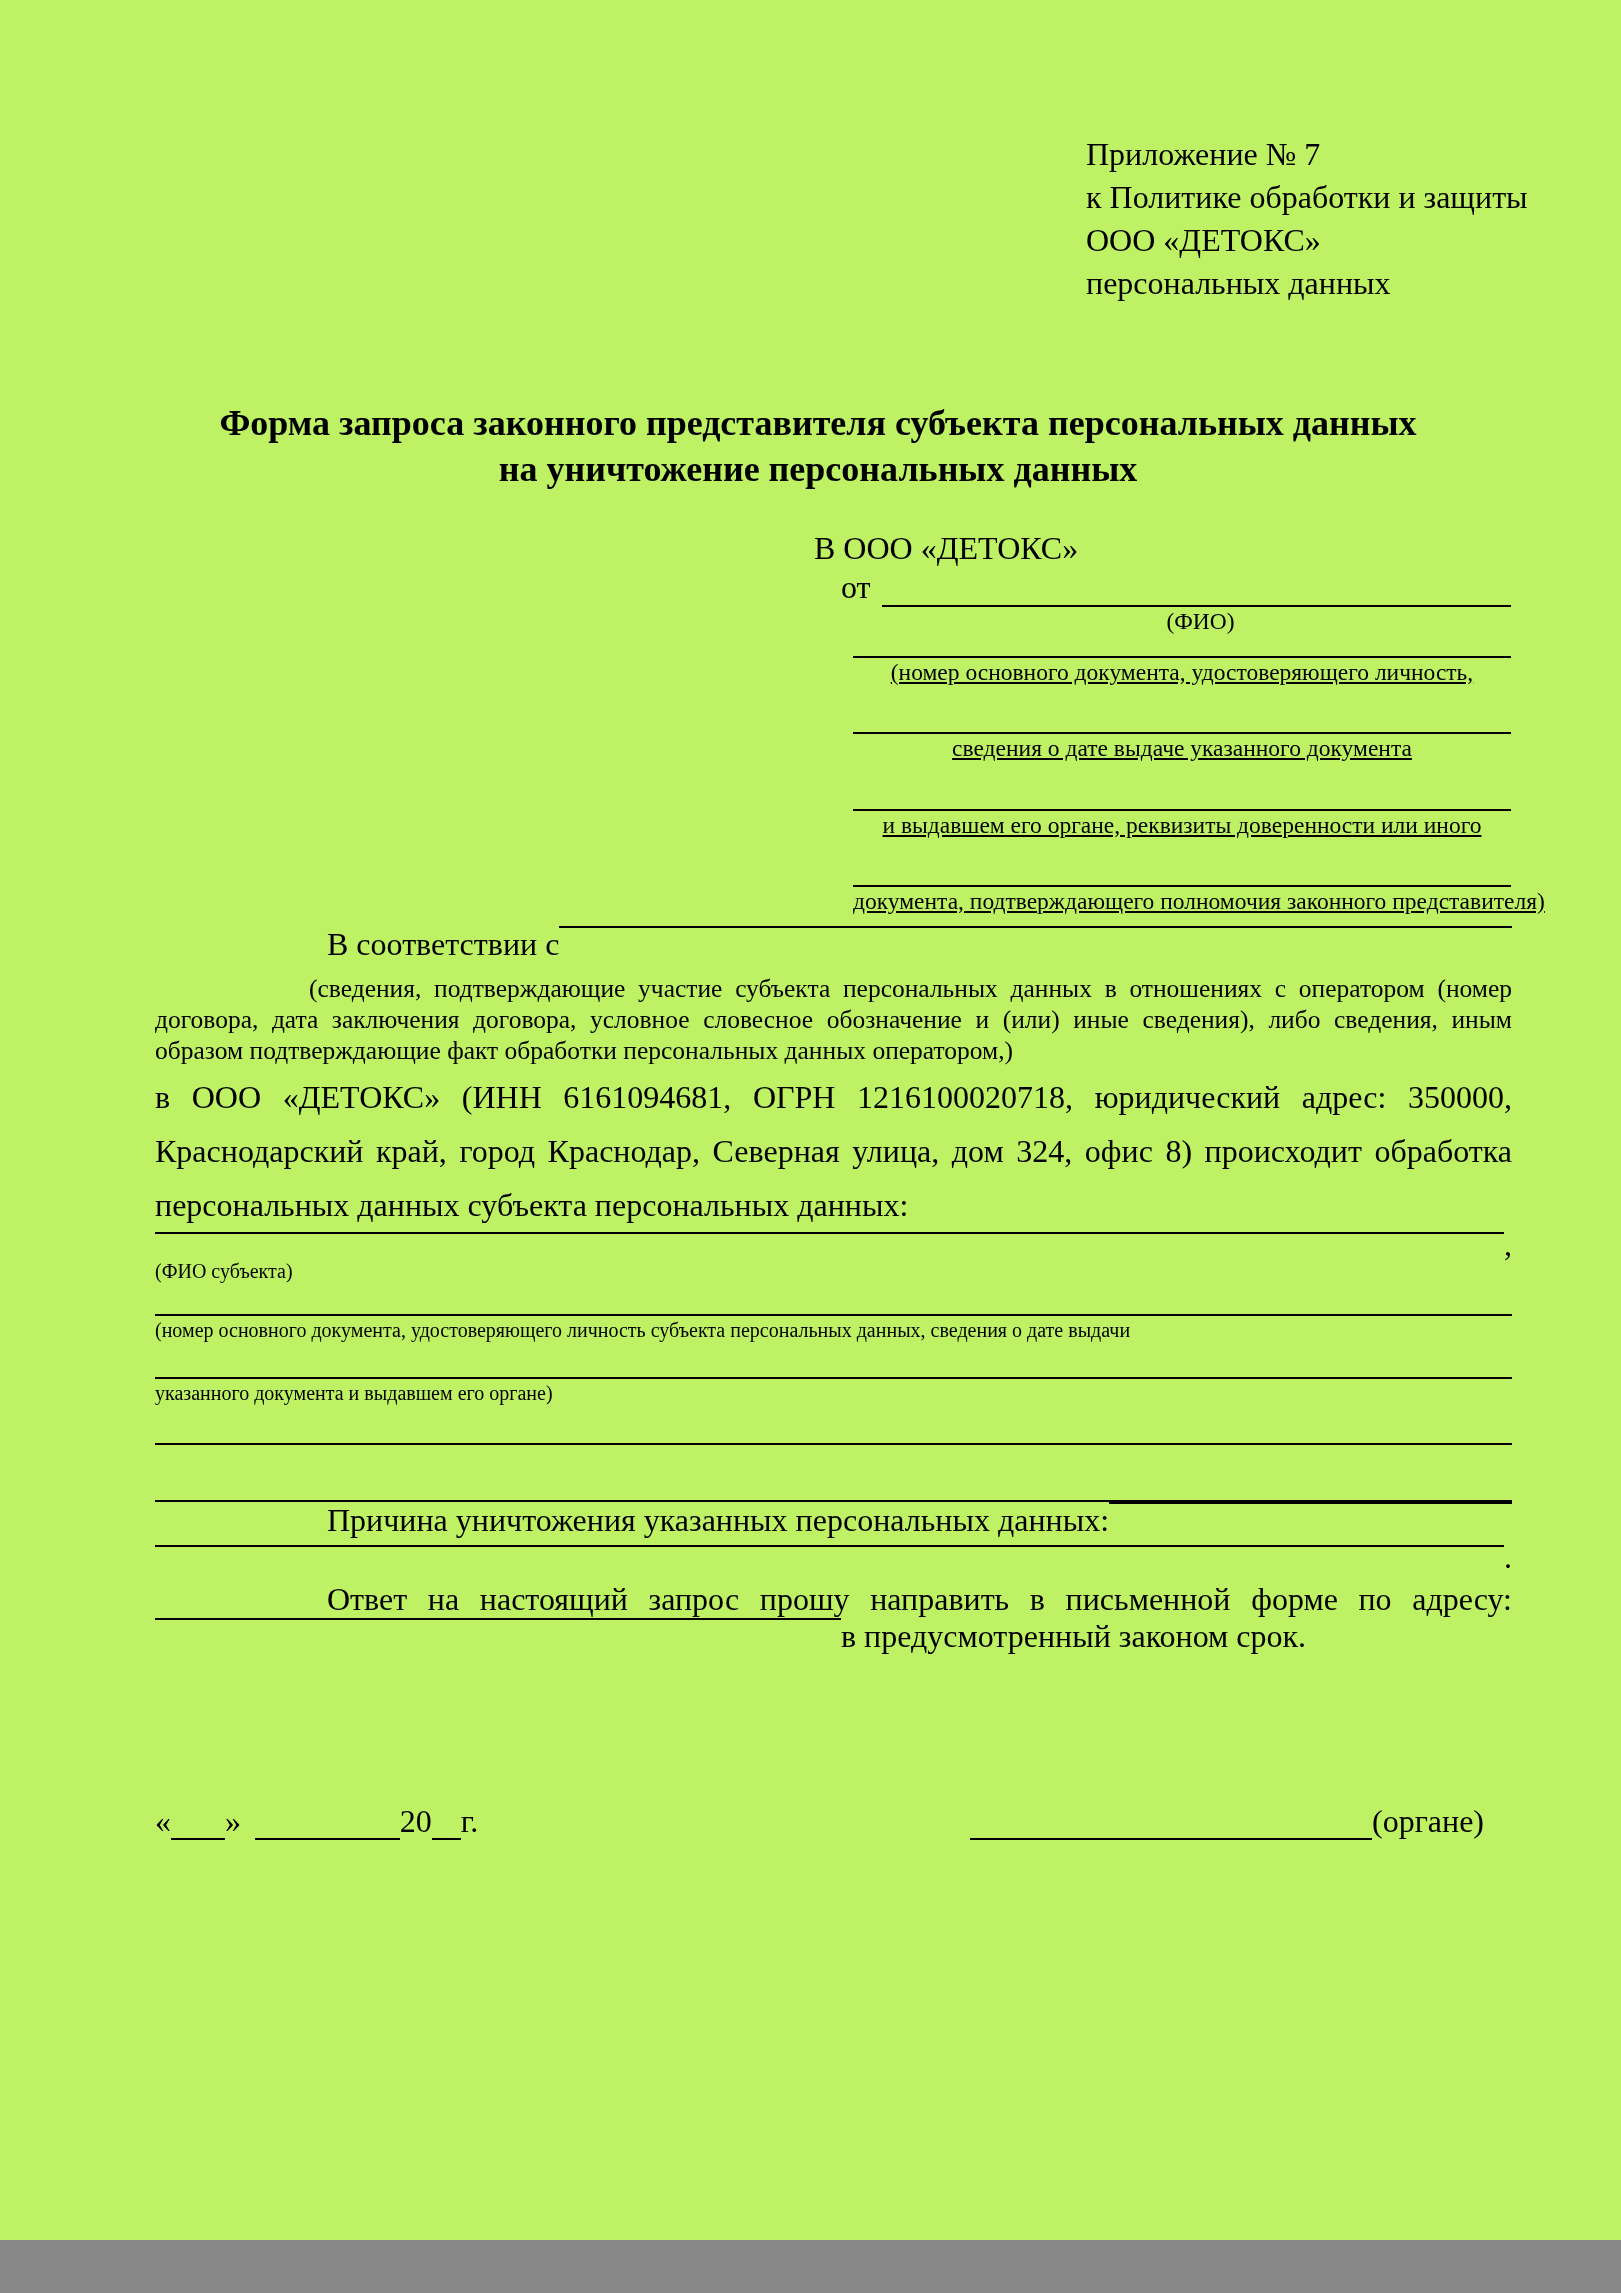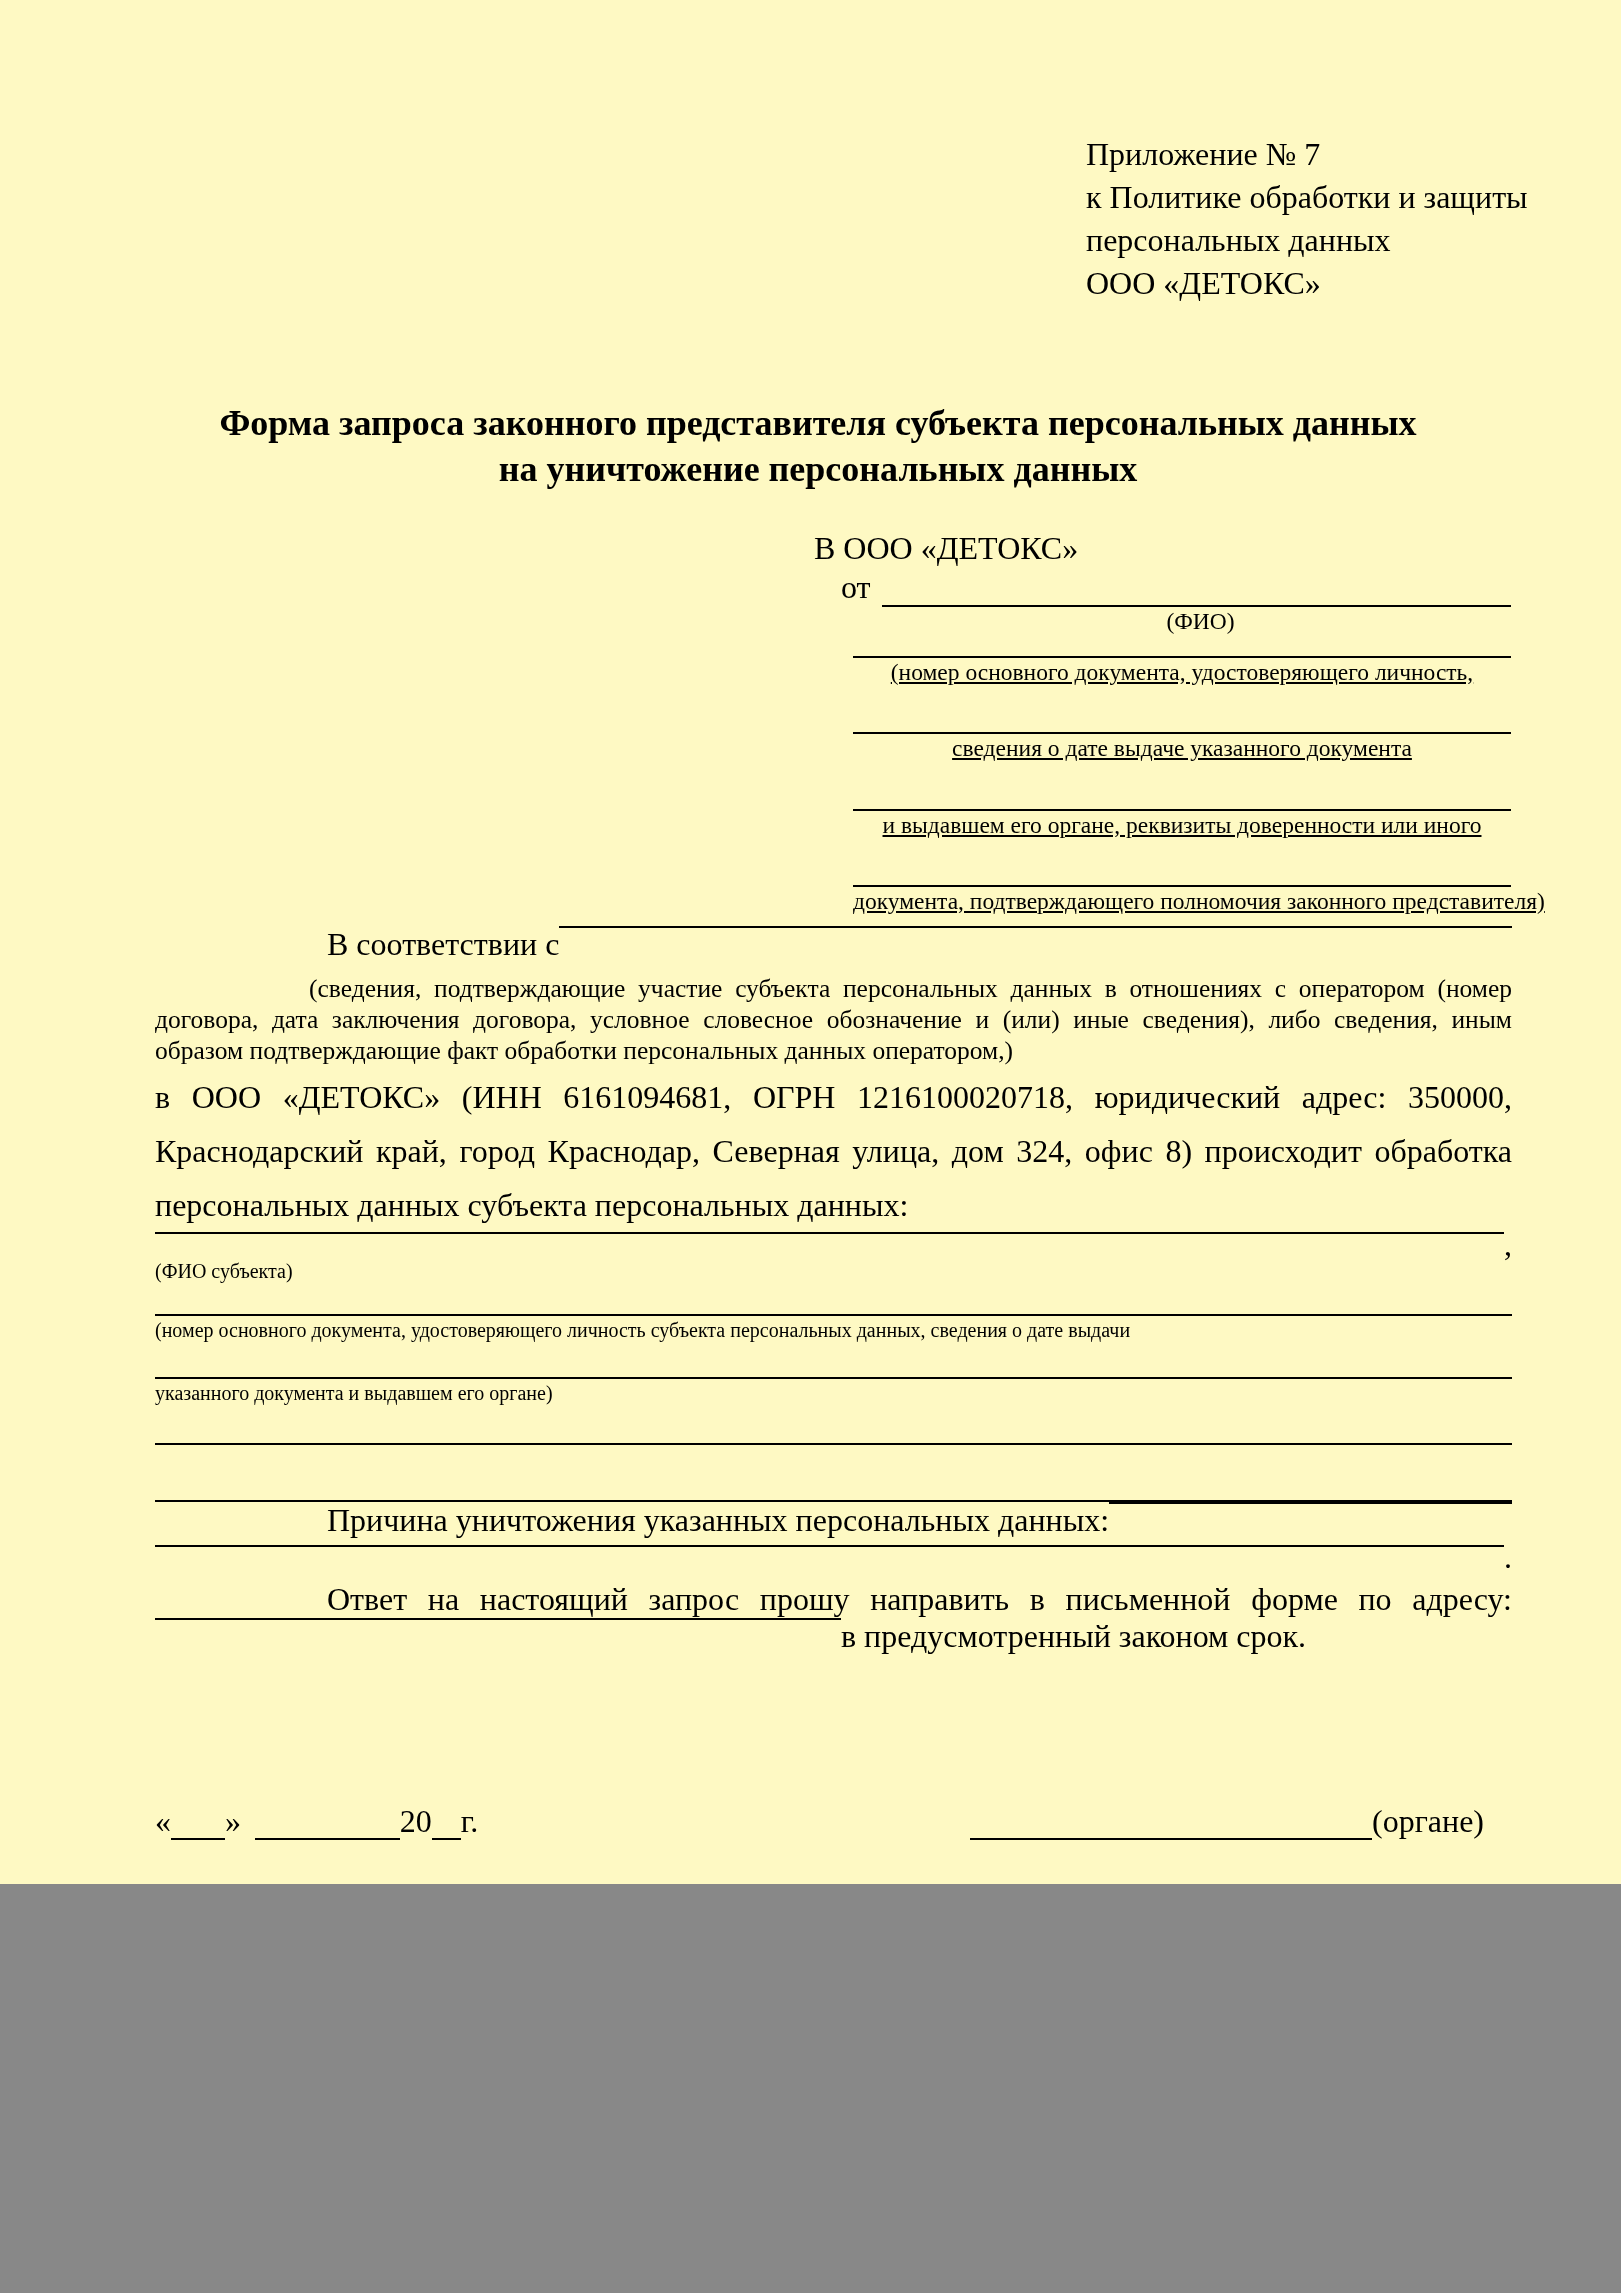--- a/index.html
+++ b/index.html
@@ -1,17 +1,17 @@
 <!DOCTYPE html>
 <html><head>
 <meta charset="utf-8">
 <style>
   html,body{margin:0;padding:0;background:#888;}
   .page{
-    position:relative;width:1621px;height:1884px;margin:0 auto;background:#fef9c3;
+    position:relative;width:1621px;height:2240px;margin:0 auto;background:#bef264;
     font-family:"Liberation Serif","DejaVu Serif",serif;color:#000;
   }
   .hdr{position:absolute;left:1086px;top:133px;font-size:32px;line-height:43px;}
   .title{position:absolute;left:132px;top:400px;width:1372px;text-align:center;
          font-weight:bold;font-size:36px;line-height:46px;}
   
   .addr{position:absolute;left:814px;top:529px;width:697px;font-size:32px;line-height:39px;}
   .from-row{display:flex;align-items:flex-end;height:39px;margin-left:27px;}
   .from-row .fl{flex:1;border-bottom:2px solid #000;margin-left:11.8px;}
   .addr-cap{margin-left:76px;text-align:center;font-size:23.5px;line-height:29px;white-space:nowrap;}
@@ -47,22 +47,22 @@
   .d1{width:54px;} .d2{width:145px;margin-left:13.7px;} .d3{width:29px;} .dsig{width:402px;}
 </style>
 </head>
 <body>
 
 <div class="page">
 
   <div class="hdr">
     <div>Приложение № 7</div>
     <div>к Политике обработки и защиты</div>
+    <div>ООО «ДЕТОКС»</div>
     <div>персональных данных</div>
-    <div>ООО «ДЕТОКС»</div>
   </div>
 
   <div class="title">
     <div>Форма запроса законного представителя субъекта персональных данных</div>
     <div>на уничтожение персональных данных</div>
   </div>
 
   <div class="addr">
     <div>В ООО «ДЕТОКС»</div>
     <div class="from-row">

